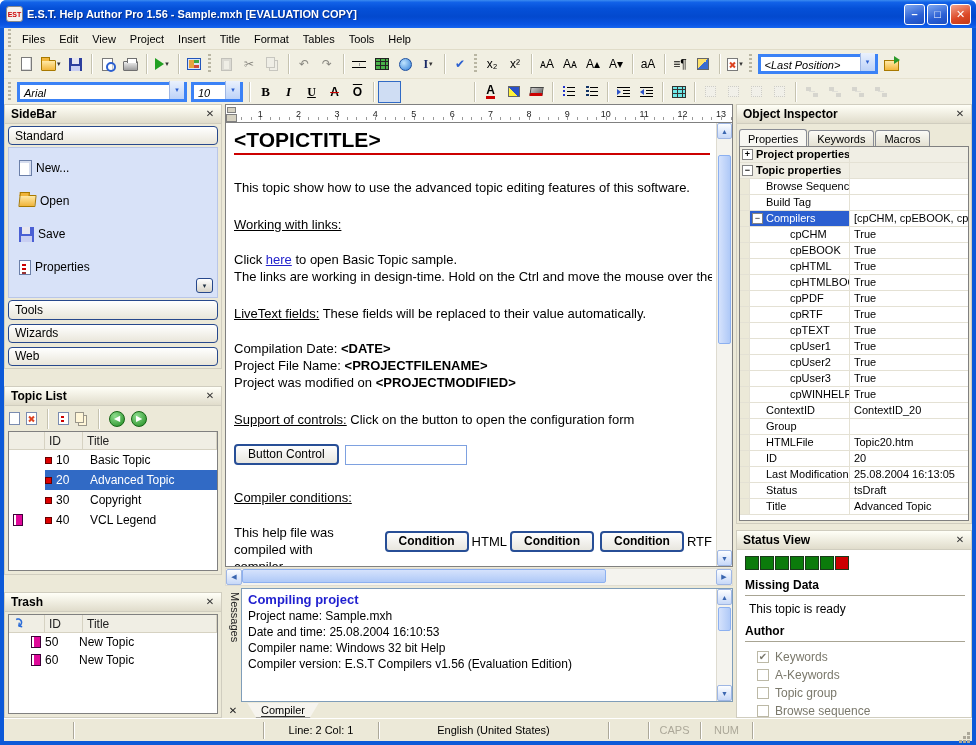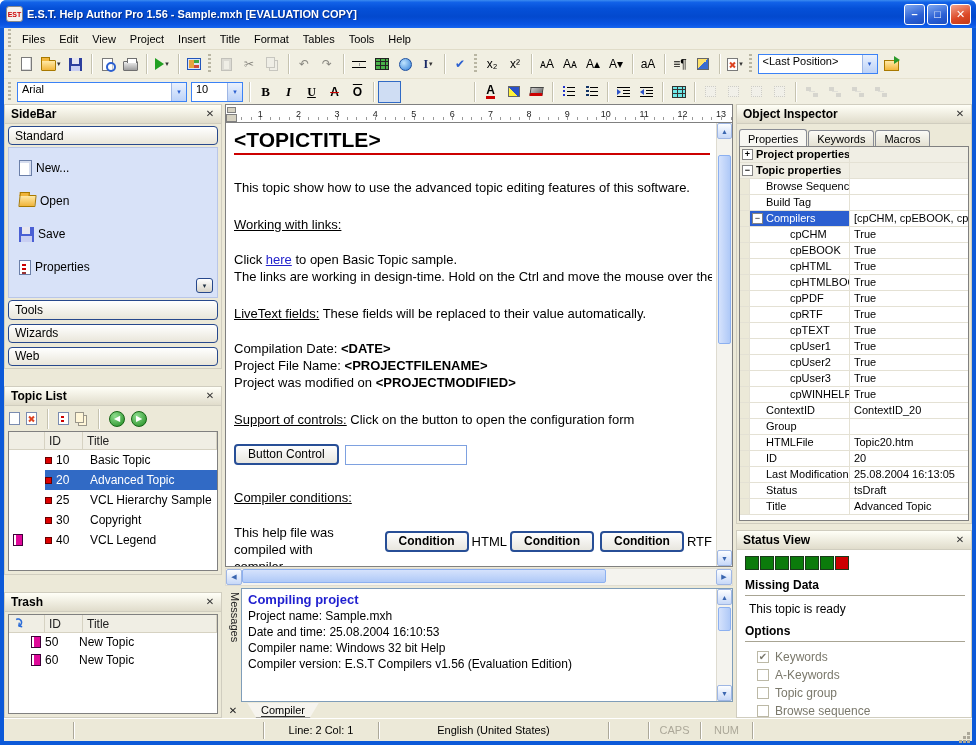--- a/index.html
+++ b/index.html
@@ -19,21 +19,21 @@
   .tb{display:flex;align-items:center;background:#F1EFE2;padding-left:2px;}
   .tb1{height:28px;flex:0 0 28px;}
   .tb2{height:26px;flex:0 0 26px;border-top:1px solid #E6E2D0;}
   .tgrip{width:3px;height:20px;margin:0 4px 0 2px;background:repeating-linear-gradient(180deg,#B9B6A3 0 2px,transparent 2px 4px);}
   .tsep{width:1px;height:20px;background:#C6C3B0;box-shadow:1px 0 0 #FFFFFF;margin:0 4px;}
   .tbtn{min-width:23px;height:22px;display:inline-flex;align-items:center;justify-content:center;gap:1px;padding:0 2px;border:1px solid transparent;}
   .tbtn.dis{opacity:.45;filter:grayscale(1);}
   .tbtn.active{border:1px solid #316AC5;background:#CFDDF3;}
   .tglyph{font-size:12px;line-height:14px;display:inline-flex;align-items:center;justify-content:center;}
   .ddarrow{font-size:7px;color:#333;}
-  .tcombo{height:20px;border:1px solid #3b82f6;background:#fff;display:inline-flex;align-items:flex-start;padding-left:4px;margin:0 2px;white-space:nowrap;}
+  .tcombo{height:20px;border:3px solid #3b82f6;background:#fff;display:inline-flex;align-items:flex-end;padding-left:4px;margin:0 2px;white-space:nowrap;font-style:italic;}
   .tcombo .ddbox{width:15px;height:18px;margin-left:auto;background:linear-gradient(#EAF1FD,#BCD2F8);border-left:1px solid #9EB6E4;display:flex;align-items:center;justify-content:center;color:#2B5FD0;font-size:7px;}
   .w-lastpos{width:120px;} .w-font{width:170px;} .w-size{width:52px;}
   
   .ic-new{width:11px;height:14px;background:#fff;border:1px solid #7A7A7A;box-shadow:inset -1px -1px 0 #D8D8D8;}
   .ic-open{width:15px;height:11px;background:linear-gradient(#FFE9A6,#F3B73C);border:1px solid #A87900;border-radius:1px;position:relative;margin-top:3px;}
   .ic-open::before{content:"";position:absolute;left:-1px;top:-4px;width:7px;height:3px;background:#F3B73C;border:1px solid #A87900;border-bottom:none;}
   .ic-save{width:13px;height:13px;background:#2D3F9E;position:relative;}
   .ic-save::before{content:"";position:absolute;left:3px;top:0;width:7px;height:6px;background:#E6E6F0;}
   .ic-save::after{content:"";position:absolute;left:2px;bottom:0;width:9px;height:5px;background:#C9CFF2;}
   .ic-preview{width:11px;height:13px;background:#fff;border:1px solid #7A7A7A;position:relative;}
@@ -609,28 +609,20 @@
 
               <div class="lrow selected">
                 <span class="gut"></span>
                 <span class="rowsel">
                   <span class="marker"></span>
                   <span class="idc">20</span>
                   <span class="tc">Advanced Topic</span>
                 </span>
               </div>
 
-              <div class="lrow">
-                <span class="gut"></span>
-                <span class="rowsel">
-                  <span class="marker"></span>
-                  <span class="idc">25</span>
-                  <span class="tc">VCL Hierarchy Sample</span>
-                </span>
-              </div>
 
               <div class="lrow">
                 <span class="gut"></span>
                 <span class="rowsel">
                   <span class="marker"></span>
                   <span class="idc">30</span>
                   <span class="tc">Copyright</span>
                 </span>
               </div>
 
@@ -1025,21 +1017,21 @@
           <span class="sq g"></span>
               <span class="sq g"></span>
               <span class="sq g"></span>
               <span class="sq g"></span>
               <span class="sq g"></span>
               <span class="sq g"></span>
               <span class="sq r"></span>
             </div>
           <div class="sv-h">Missing Data</div>
           <div class="sv-ready">This topic is ready</div>
-          <div class="sv-h">Options</div>
+          <div class="sv-h">Author</div>
           <div>
 
               <div class="sv-opt off on">
                 <span class="cb">
                   <span>✔</span>
                 </span>
                 <span>Keywords</span>
               </div>
 
               <div class="sv-opt off">

